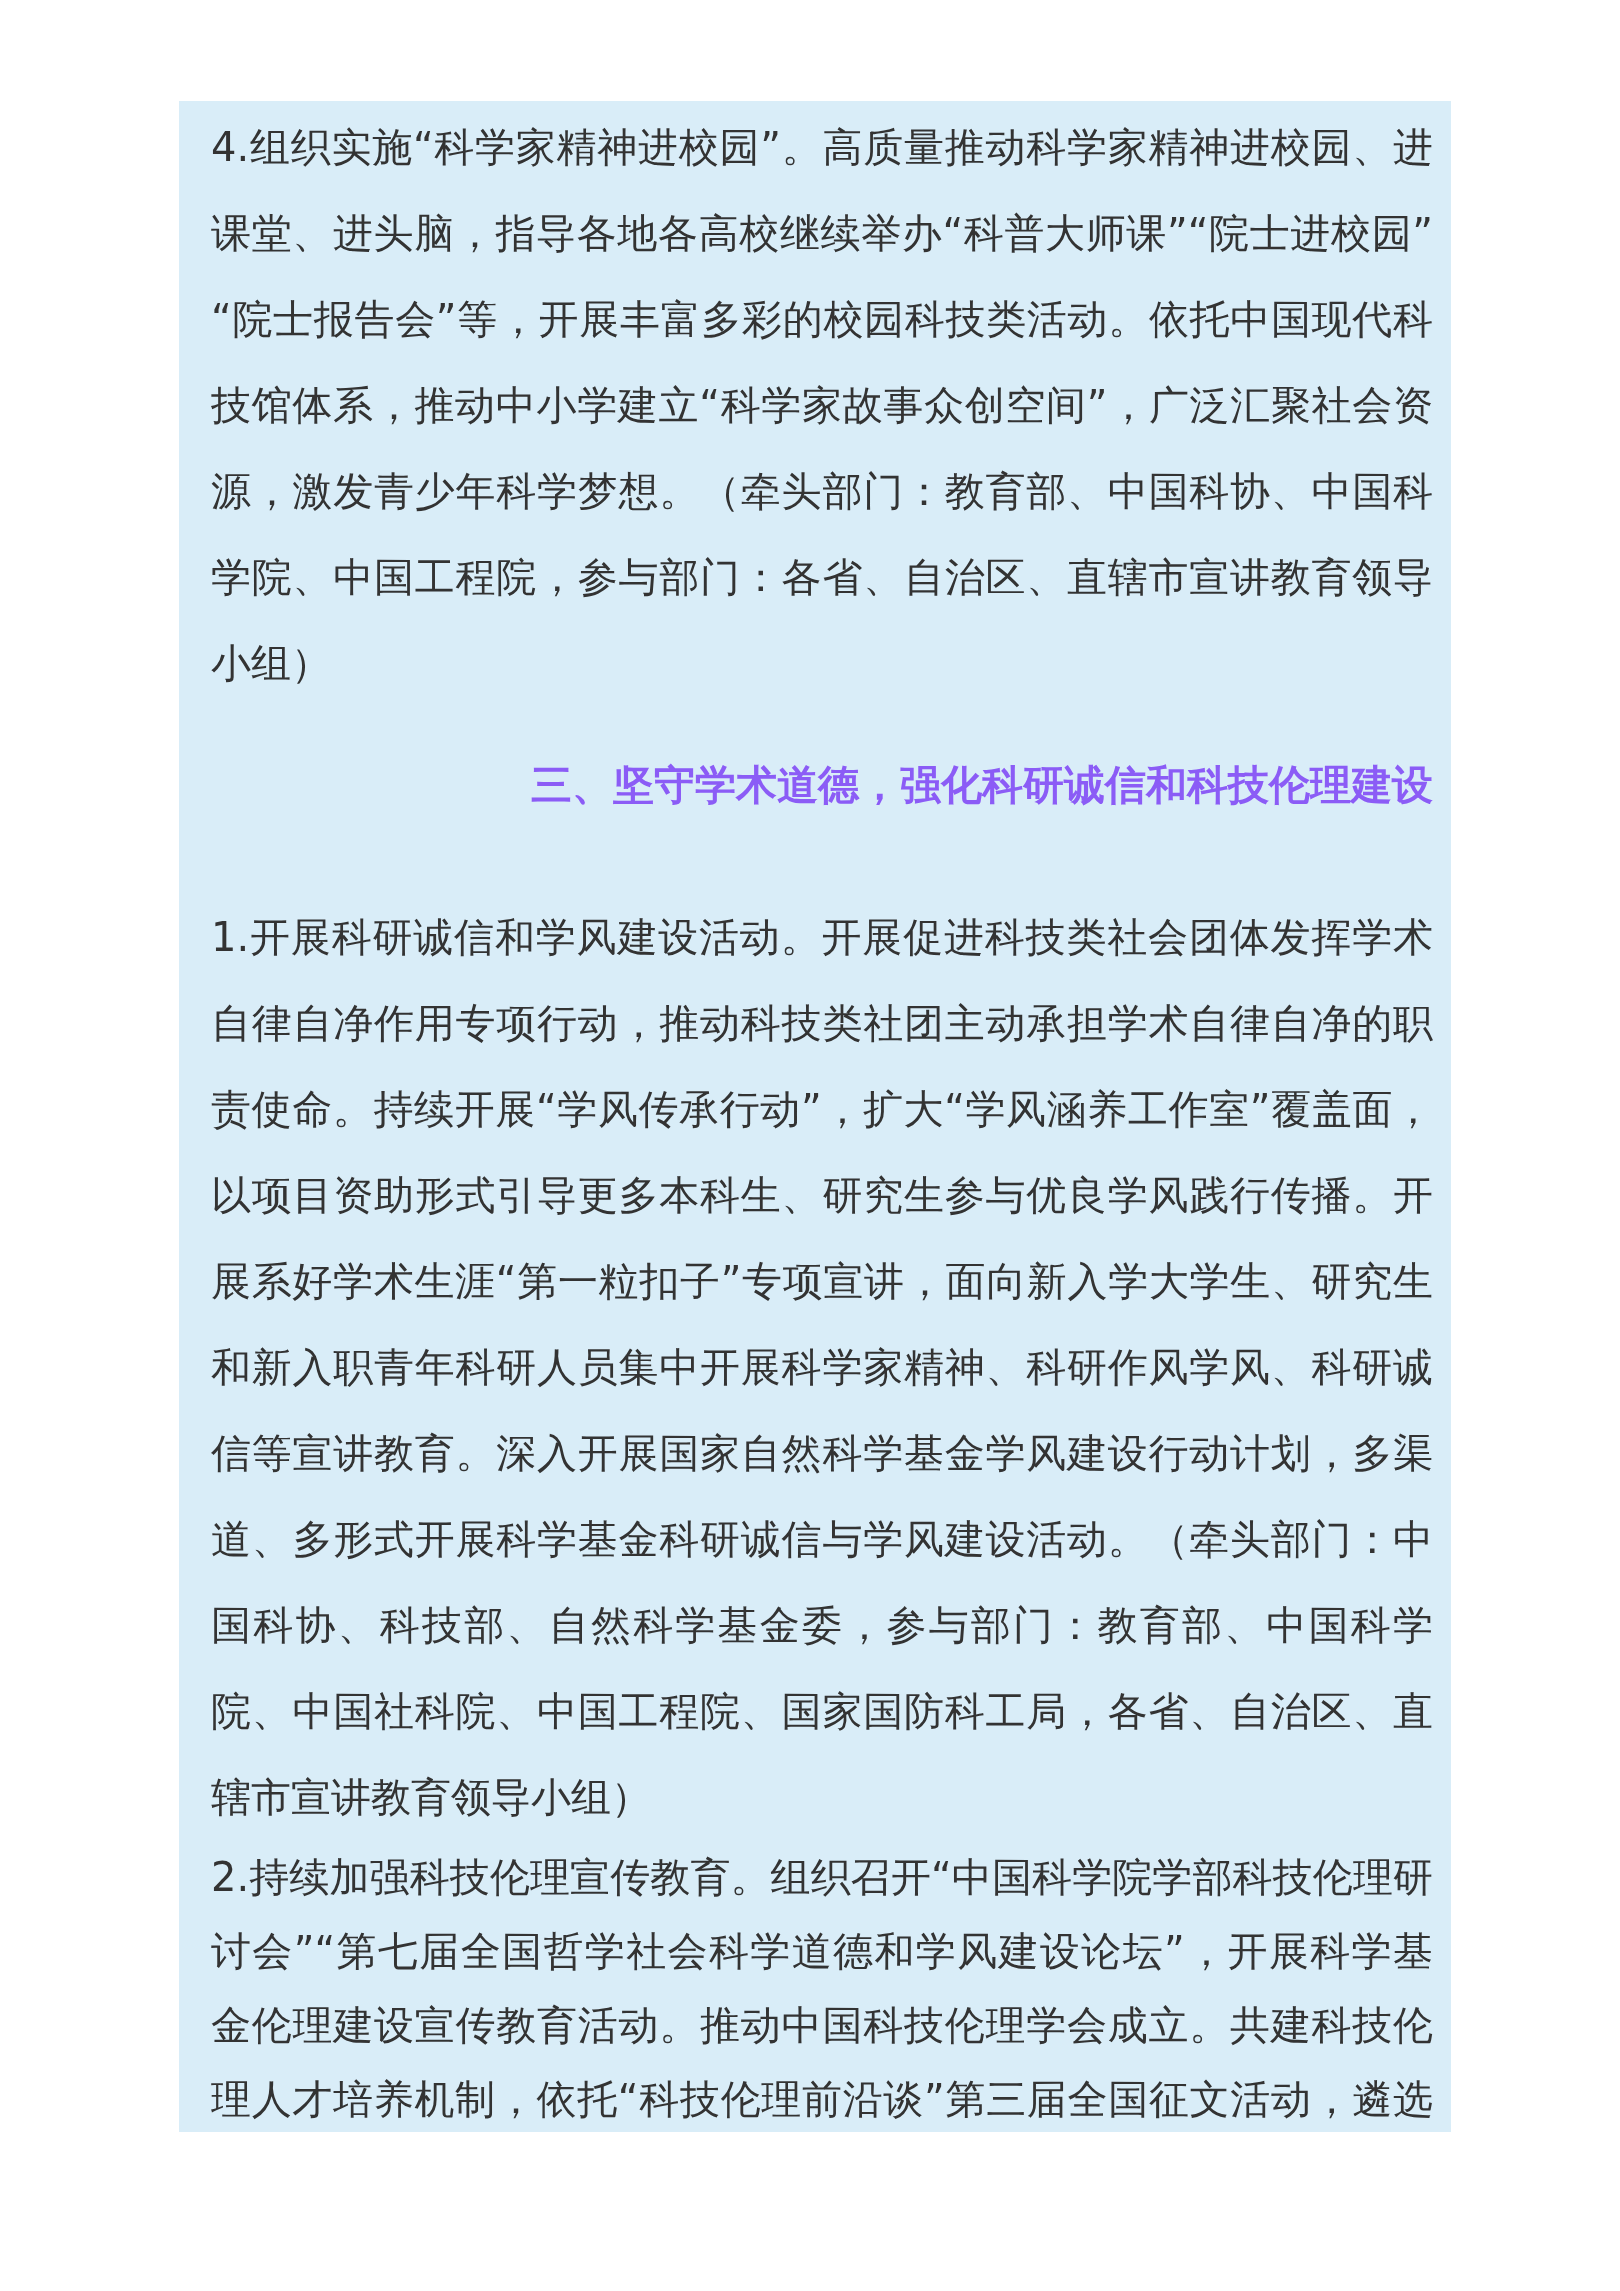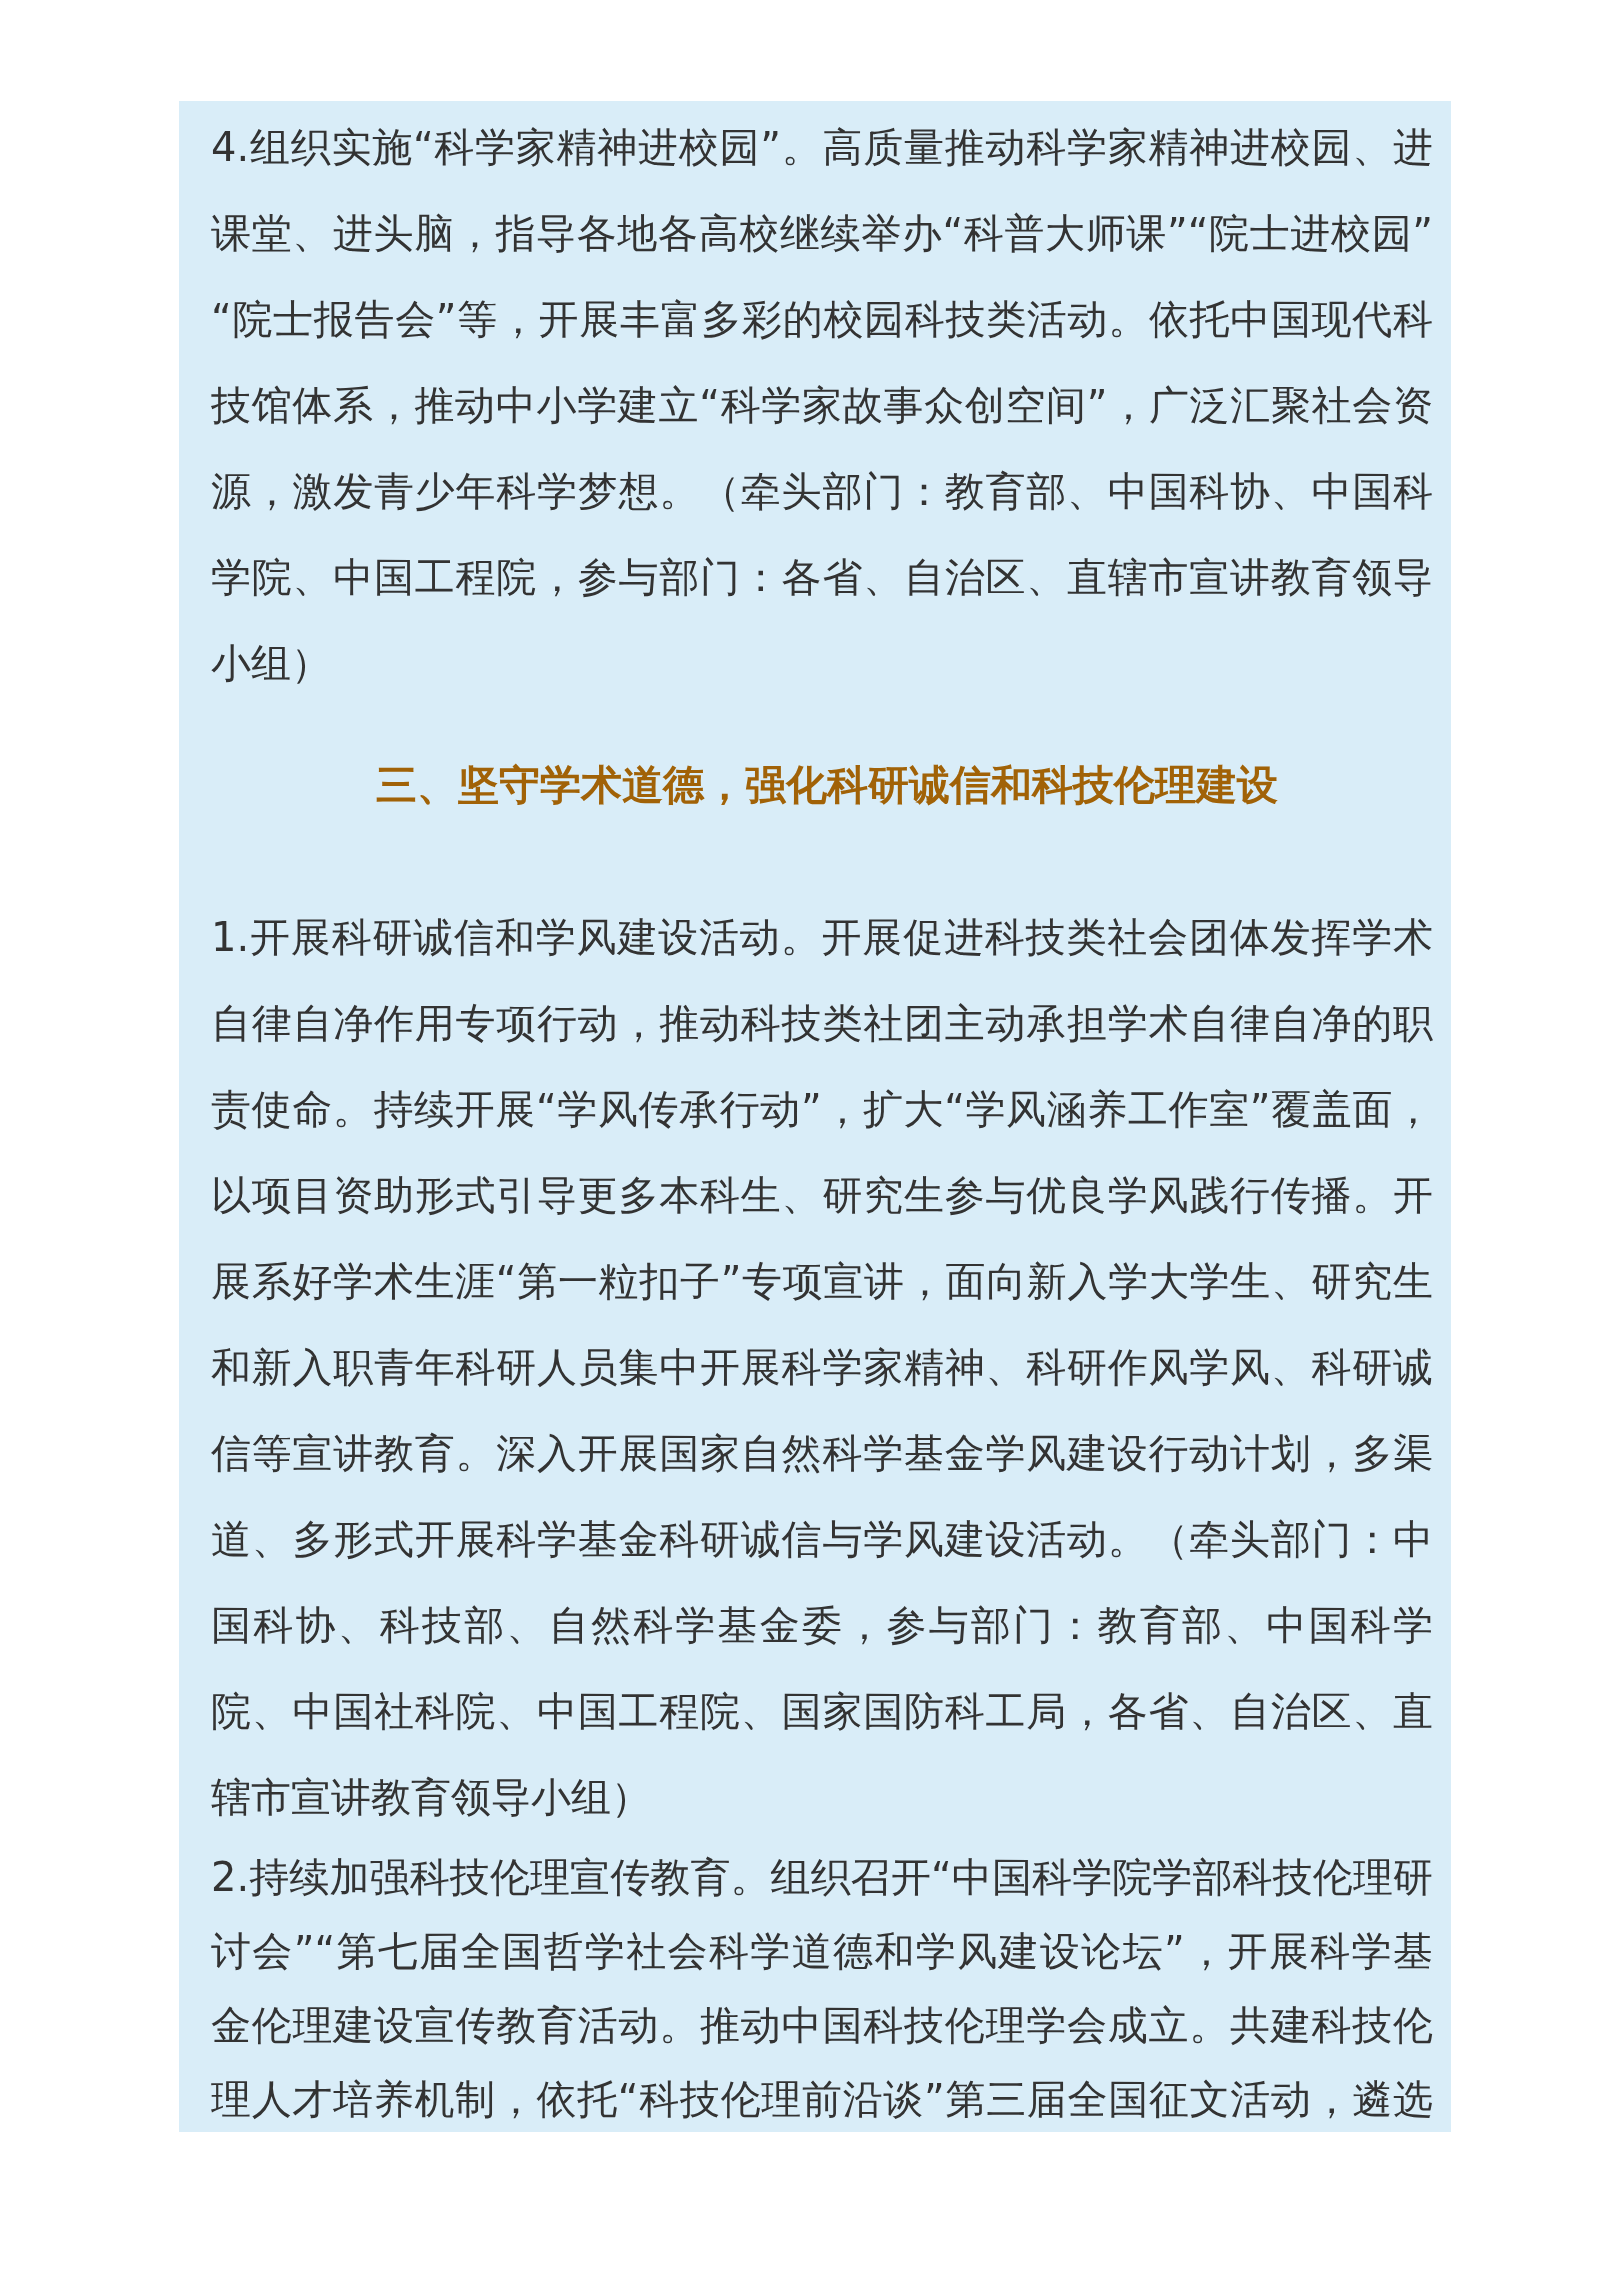--- a/index.html
+++ b/index.html
@@ -36,22 +36,22 @@
     word-break: break-all;
   }
   .para-tight {
     line-height: 74px;
   }
   .heading {
     margin: 36px 0 66px 10px;
     font-size: 41px;
     line-height: 86px;
     font-weight: bold;
-    color: #a16207;
-    text-align: center;
+    color: #8b5cf6;
+    text-align: right;
     word-break: break-all;
   }
   .watermark {
     position: absolute;
     left: 0;
     right: 0;
     top: 2203px;
     height: 88px;
     text-align: center;
     font-family: Liberation Mono, monospace;

